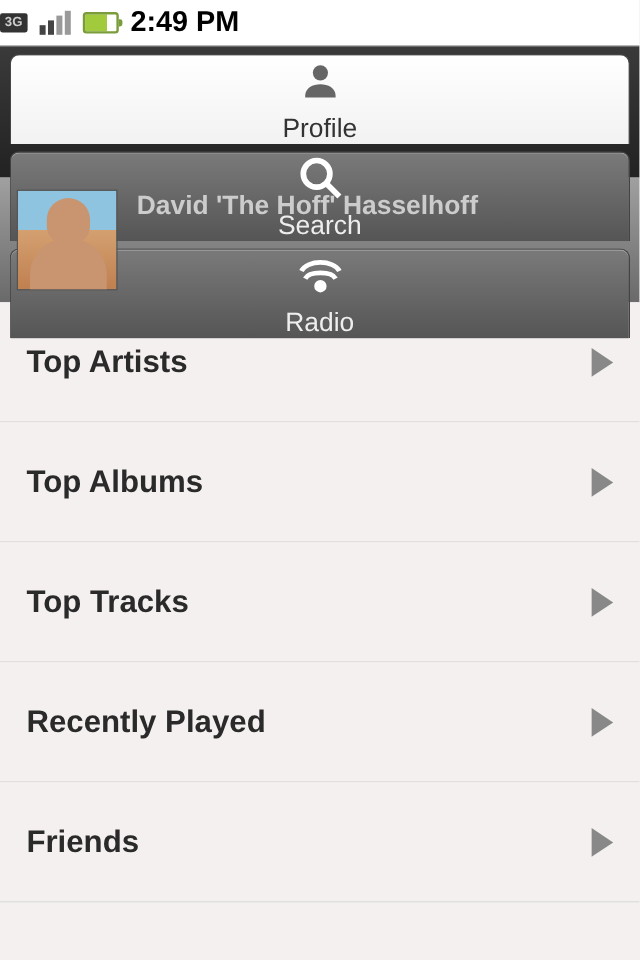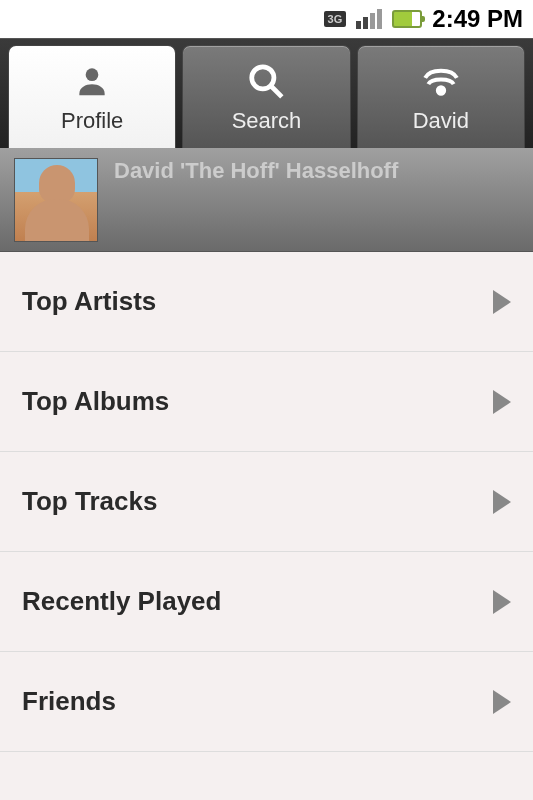--- a/index.html
+++ b/index.html
@@ -7,21 +7,20 @@
   width: 533px;
   height: 800px;
   font-family: 'Droid Sans', Arial, sans-serif;
   background: #f5f0f0;
   overflow: hidden;
 }
 .status-bar {
   height: 38px;
   background: #fff;
   display: flex;
-  justify-content: flex-end;
   align-items: center;
   gap: 10px;
   padding-right: 10px;
   font-size: 24px;
   font-weight: bold;
   color: #000;
 }
 .status-3g {
   background: #333;
   color: #ccc;
@@ -62,20 +61,21 @@
   background: #7a9c3a;
   border-radius: 0 2px 2px 0;
 }
 .tab-bar {
   height: 110px;
   background: linear-gradient(#3a3a3a, #222);
   display: flex;
   gap: 6px;
   padding: 6px 8px 0 8px;
   border-top: 1px solid #555;
+  flex-direction: column;
 }
 .tab {
   flex: 1;
   border-radius: 8px 8px 0 0;
   display: flex;
   flex-direction: column;
   align-items: center;
   justify-content: center;
   gap: 6px;
   font-size: 22px;
@@ -188,21 +188,21 @@
     <span>Search</span>
   </div>
   <div class="tab">
     <span class="tab-icon">
       <svg viewBox="0 0 24 24" width="38" height="38" fill="none" stroke="#fff" stroke-width="2.5">
           <path d="M4 14c2-4 14-4 16 0"></path>
           <path d="M2 10c3-6 17-6 20 0"></path>
           <circle cx="12" cy="18" r="2" fill="#fff"></circle>
         </svg>
     </span>
-    <span>David</span>
+    <span>Radio</span>
   </div>
 </div>
 
 <div class="profile-card">
   <div class="avatar"></div>
   <div class="profile-text">
     <div class="profile-name">David 'The Hoff' Hasselhoff</div>
   </div>
 </div>
 

